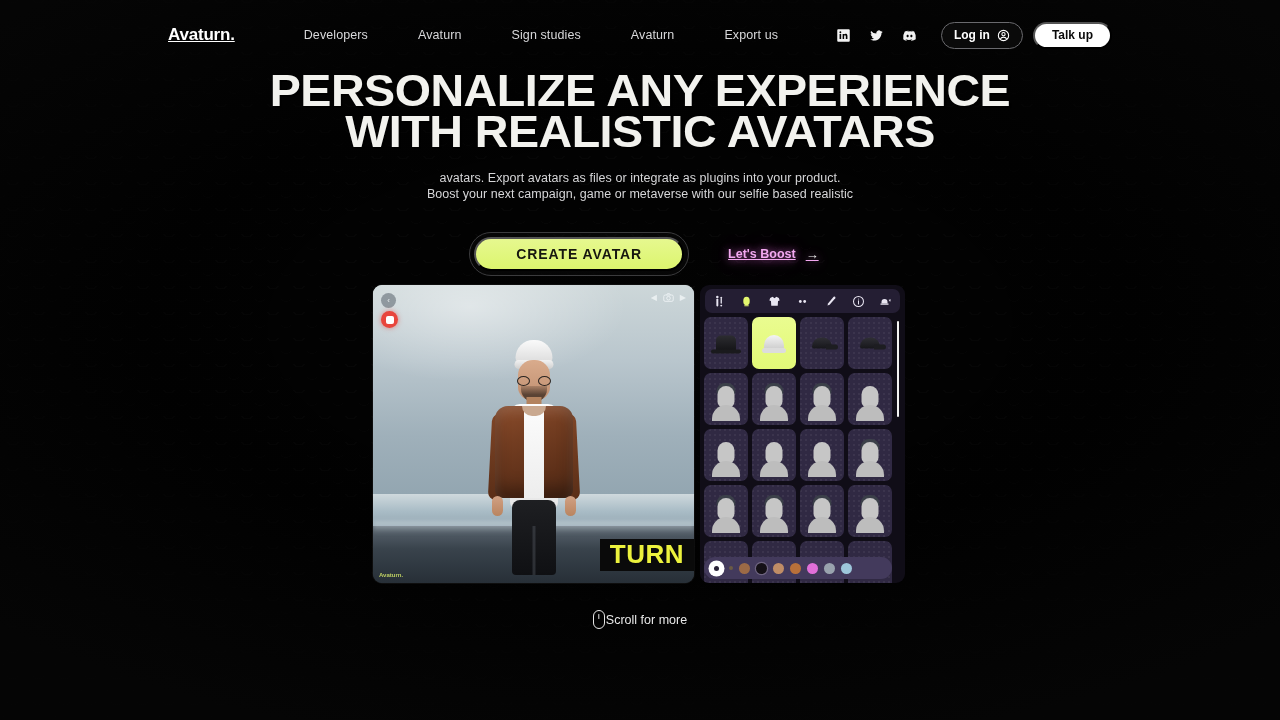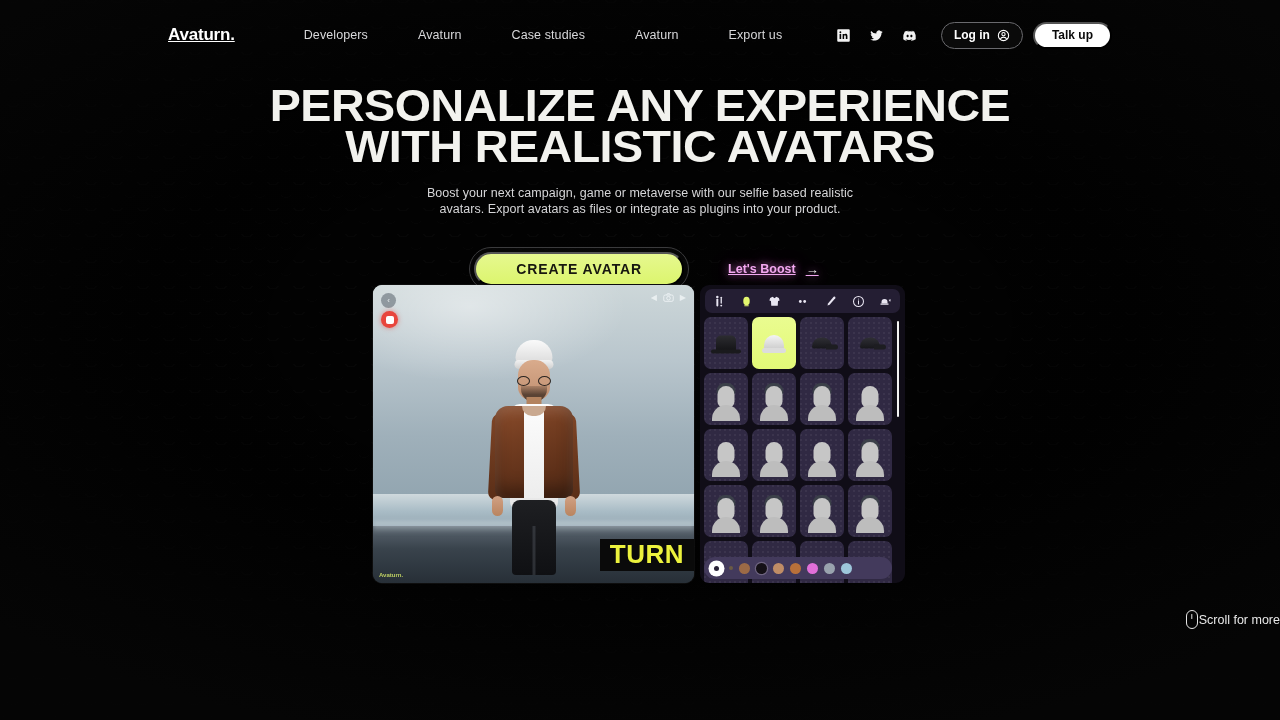--- a/index.html
+++ b/index.html
@@ -64,21 +64,21 @@
     font-size: 12px; font-weight: 700; color: #fff; white-space: nowrap;
     margin-right: 10px;
   }
   .btn-signup {
     display: inline-flex; align-items: center; justify-content:center;
     height: 27px; padding: 0 17px; border-radius: 14px;
     background: #fff; color: #0a0a0a; font-size: 12px; font-weight: 700; white-space: nowrap;
   }
 
   
-  .hero { text-align: center; margin-top: 15px; }
+  .hero { text-align: center; margin-top: 0; }
   .headline {
     font-family: "Liberation Sans", sans-serif;
     font-weight: 700;
     font-size: 44px;
     line-height: 41px;
     letter-spacing: -0.5px;
     color: #f2f2ee;
     transform: scaleX(1.06);
     text-shadow: 2px 2px 0 rgba(0,0,0,.55);
   }
@@ -255,42 +255,42 @@
     position:absolute; left: 4px; bottom: 4px; width: 188px; height: 22px;
     background: #433a5c; border-radius: 11px; display:flex; align-items:center; padding: 0 6px; gap: 6px;
   }
   .sw { width: 11px; height: 11px; border-radius: 50%; flex: none; }
   .sw.sel { width: 13px; height: 13px; box-shadow: 0 0 0 1.5px #fff; background: #fff; position:relative; }
   .sw.sel:after { content:""; position:absolute; left:4px; top:4px; width:5px; height:5px; border-radius:50%; background:#2a2438; }
   .sw.tiny { width: 4px; height: 4px; }
 
   
   .scroll-more {
-    position:absolute; left: 0; right: 0; top: 610px; display:flex; align-items:center; justify-content:flex-end; gap: 1px;
+    position:absolute; left: 0; right: 0; top: 610px; display:flex; align-items:center; justify-content:center; gap: 1px;
   }
   .mouse-icon { width: 12px; height: 19px; border: 1.4px solid #e6e6e6; border-radius: 7px; position:relative; }
   .mouse-icon:after { content:""; position:absolute; left:50%; transform:translateX(-50%); top:3px; width:1.4px; height:5px; background:#e6e6e6; border-radius:1px; }
   .scroll-label { font-size: 12.5px; color: #e8e8e8; }
 </style>
 </head>
 <body>
 
 <div id="bg-pattern"></div>
 <div id="bg-pattern-2"></div>
 <div id="vignette"></div>
 
 <div class="page">
 
   <div class="navbar">
     <a class="brand" href="#">Avaturn.</a>
 
     <div class="nav-links">
       <a class="nav-link" href="#">Developers</a>
       <a class="nav-link" href="#">Avaturn</a>
-      <a class="nav-link" href="#">Case studies</a>
+      <a class="nav-link" href="#">Sign studies</a>
       <a class="nav-link" href="#">Avaturn</a>
       <a class="nav-link" href="#">Export us</a>
     </div>
 
     <div class="nav-right">
       <div class="social">
         <a href="#">
           <svg class="social-icon" viewBox="0 0 24 24" fill="#ffffff">
               <path d="M3.5 2h17A1.5 1.5 0 0 1 22 3.5v17A1.5 1.5 0 0 1 20.5 22h-17A1.5 1.5 0 0 1 2 20.5v-17A1.5 1.5 0 0 1 3.5 2zm2.2 7.4v8.2h2.6V9.4H5.7zm1.3-1.2a1.5 1.5 0 1 0 0-3 1.5 1.5 0 0 0 0 3zm3.6 1.2v8.2H13v-4.5c0-1.2.8-1.6 1.4-1.6.7 0 1.3.5 1.3 1.6v4.5h2.6v-4.9c0-2.5-1.4-3.5-2.9-3.5-1.2 0-1.9.6-2.3 1.2V9.4h-2.5z"></path>
             </svg>
@@ -319,22 +319,22 @@
       <button class="btn-signup">Talk up</button>
     </div>
   </div>
 
   <div class="hero">
     <h1 class="headline">
       <span class="l1">PERSONALIZE ANY EXPERIENCE</span>
       <span class="l2">WITH REALISTIC AVATARS</span>
     </h1>
     <p class="subtitle">
+      <span>avatars. Export avatars as files or integrate as plugins into your product.</span>
       <span>Boost your next campaign, game or metaverse with our selfie based realistic</span>
-      <span>avatars. Export avatars as files or integrate as plugins into your product.</span>
     </p>
 
     <div class="cta-row">
       <span class="cta-ring">
         <button class="btn-create">CREATE AVATAR</button>
       </span>
       <a class="lets-talk" href="#">
         <span>Let's Boost</span>
         <span class="arrow">→</span>
       </a>

